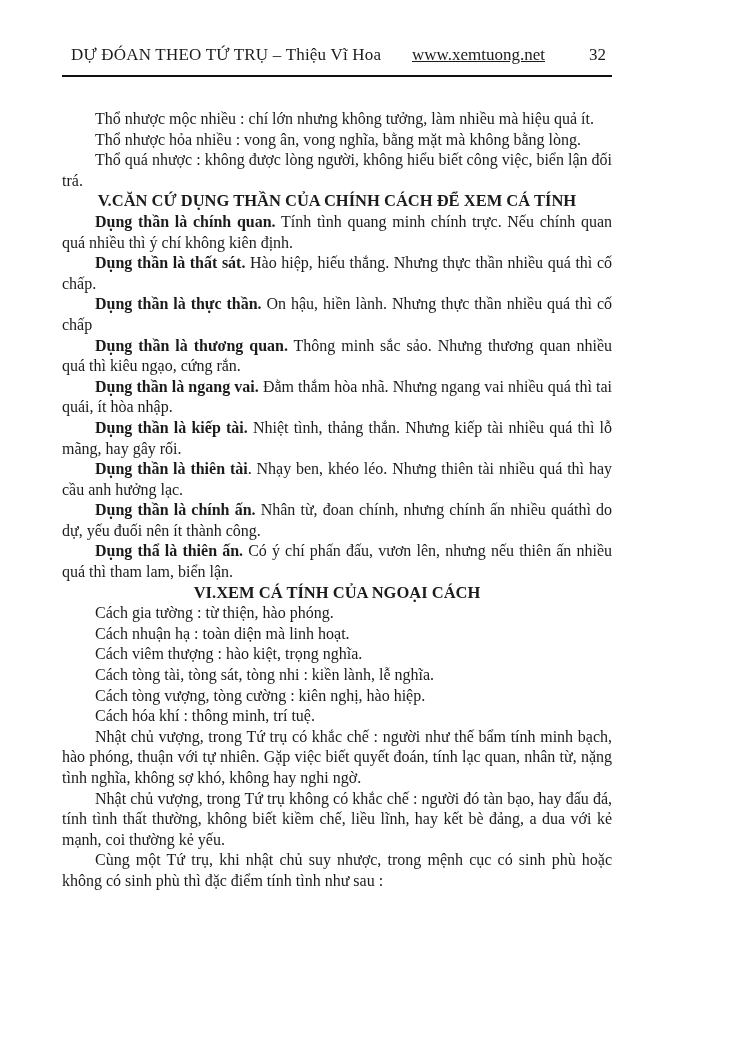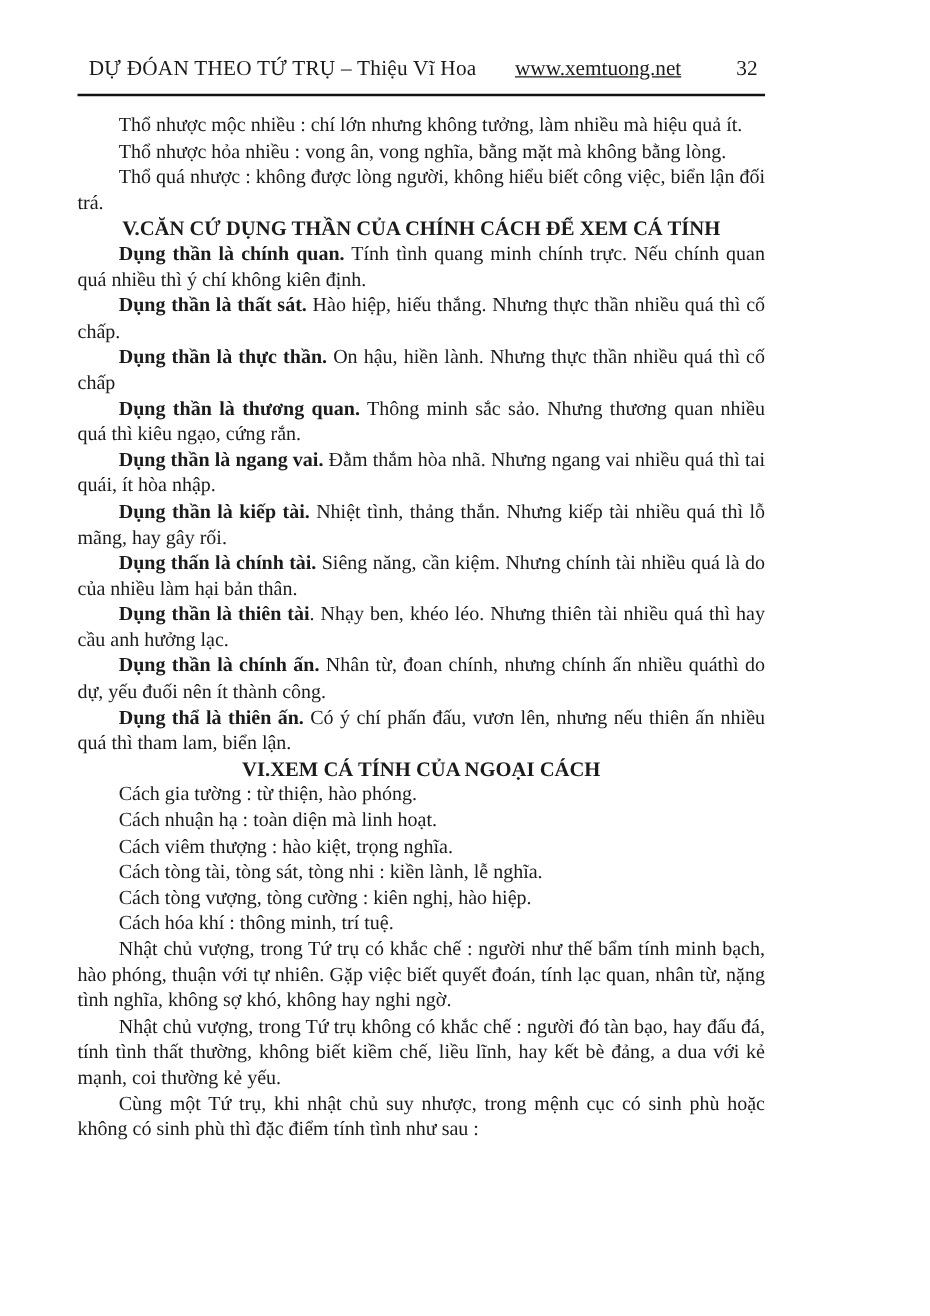--- a/index.html
+++ b/index.html
@@ -36,21 +36,21 @@
     color: #1b1b1b;
     text-decoration: underline;
     cursor: pointer;
   }
   hr.rule {
     border: none;
     border-top: 2px solid #111;
     margin: 10px 0 0 0;
   }
   .content {
-    margin-top: 14px;
+    margin-top: 32px;
     font-size: 16px;
     line-height: 20.6px;
     text-align: justify;
   }
   .content p {
     margin: 0;
     text-indent: 33px;
   }
   .content h2 {
     margin: 0;
@@ -84,21 +84,20 @@
     <p>Thổ quá nhược : không được lòng người, không hiểu biết công việc, biển lận đối trá.</p>
 
     <h2>V.CĂN CỨ DỤNG THẦN CỦA CHÍNH CÁCH ĐỂ XEM CÁ TÍNH</h2>
 
     <p class="entry"><b>Dụng thần là chính quan.</b><span> Tính tình quang minh chính trực. Nếu chính quan quá nhiều thì ý chí không kiên định.</span></p>
     <p class="entry"><b>Dụng thần là thất sát.</b><span> Hào hiệp, hiếu thắng. Nhưng thực thần nhiều quá thì cố chấp.</span></p>
     <p class="entry"><b>Dụng thần là thực thần.</b><span> On hậu, hiền lành. Nhưng thực thần nhiều quá thì cố chấp</span></p>
     <p class="entry"><b>Dụng thần là thương quan.</b><span> Thông minh sắc sảo. Nhưng thương quan nhiều quá thì kiêu ngạo, cứng rắn.</span></p>
     <p class="entry"><b>Dụng thần là ngang vai.</b><span> Đằm thắm hòa nhã. Nhưng ngang vai nhiều quá thì tai quái, ít hòa nhập.</span></p>
     <p class="entry"><b>Dụng thần là kiếp tài.</b><span> Nhiệt tình, thảng thắn. Nhưng kiếp tài nhiều quá thì lỗ mãng, hay gây rối.</span></p>
-    <p class="entry"><b>Dụng thấn là chính tài.</b><span> Siêng năng, cần kiệm. Nhưng chính tài nhiều quá là do của nhiều làm hại bản thân.</span></p>
     <p class="entry"><b>Dụng thần là thiên tài</b><span>. Nhạy ben, khéo léo. Nhưng thiên tài nhiều quá thì hay cầu anh hưởng lạc.</span></p>
     <p class="entry"><b>Dụng thần là chính ấn.</b><span> Nhân từ, đoan chính, nhưng chính ấn nhiều quáthì do dự, yếu đuối nên ít thành công.</span></p>
     <p class="entry"><b>Dụng thẩ là thiên ấn.</b><span> Có ý chí phấn đấu, vươn lên, nhưng nếu thiên ấn nhiều quá thì tham lam, biển lận.</span></p>
 
 
     <h2>VI.XEM CÁ TÍNH CỦA NGOẠI CÁCH</h2>
 
     <p>Cách gia tường : từ thiện, hào phóng.</p>
     <p>Cách nhuận hạ : toàn diện mà linh hoạt.</p>
     <p>Cách viêm thượng : hào kiệt, trọng nghĩa.</p>

